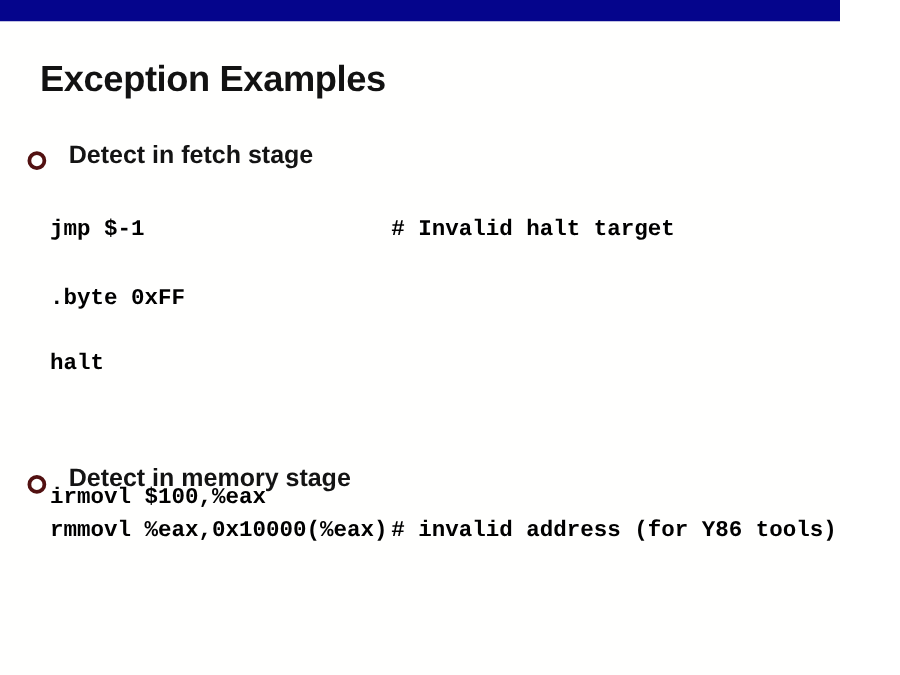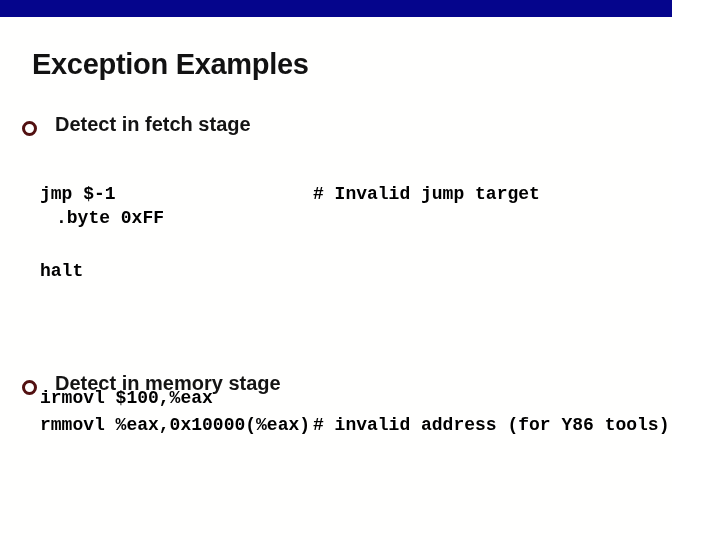--- a/index.html
+++ b/index.html
@@ -67,43 +67,43 @@
     color: #000000;
     white-space: pre;
   }
   .code-row .code-col {
     width: 273px;
     flex: 0 0 auto;
   }
   .code-row .comment-col {
     flex: 0 0 auto;
   }
-  .row-jmp    { top: 183px; }
-  .row-byte   { top: 207px; margin-left: 16px; }
-  .row-halt   { top: 260px; align-items: center; }
+  .row-jmp    { top: 173px; }
+  .row-byte   { top: 228px; }
+  .row-halt   { top: 280px; align-items: center; }
   .row-irmovl { top: 387px; align-items: flex-end; }
   .row-rmmovl { top: 414px; }
 </style>
 </head>
 <body>
 
 <div class="slide">
 
   <div class="top-bar"></div>
 
   <div class="slide-title">Exception Examples</div>
 
   <div class="section-heading heading-fetch">
     <span class="ring"></span>
     <span class="heading-text">Detect in fetch stage</span>
   </div>
 
   <div class="code-row row-jmp">
     <span class="code-col">jmp $-1</span>
-    <span class="comment-col"># Invalid jump target</span>
+    <span class="comment-col"># Invalid halt target</span>
   </div>
 
   <div class="code-row row-byte">
     <span class="code-col">.byte 0xFF</span>
   </div>
 
   <div class="code-row row-halt">
     <span class="code-col">halt</span>
   </div>
 

